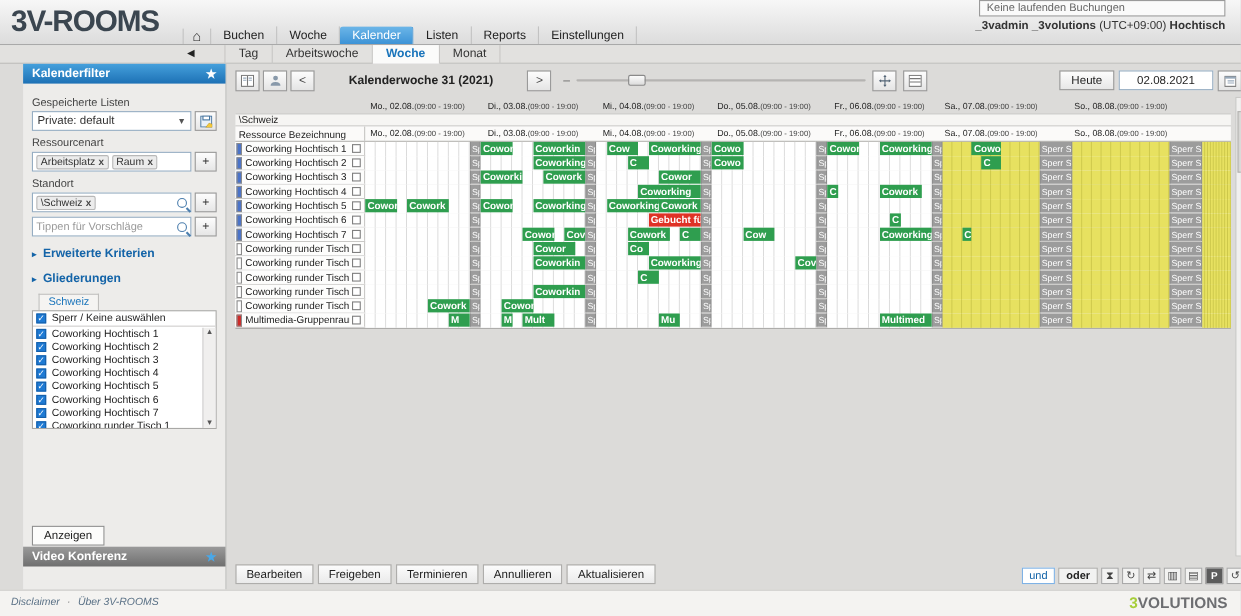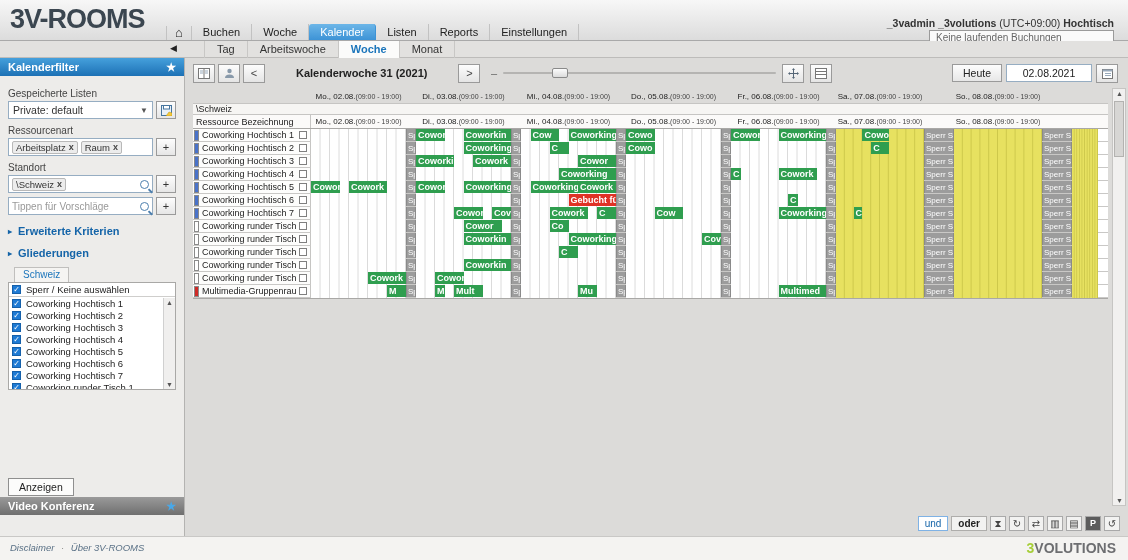--- a/index.html
+++ b/index.html
@@ -3,40 +3,40 @@
 <meta charset="utf-8">
 <style>
   html,body{margin:0;padding:0;width:1128px;height:560px;overflow:hidden;
     font-family:"Liberation Sans",sans-serif;font-size:11px;color:#333;background:#dcdbd9;}
   *{box-sizing:border-box;}
 
   
   .topbar{position:relative;height:41px;background:linear-gradient(#f7f7f7,#dcdcdc);border-bottom:1px solid #a9a9a9;}
   .logo{position:absolute;left:10px;top:4px;font-size:27px;font-weight:bold;letter-spacing:-1px;color:#49535d;}
   .logo .l3{color:#3b4650;}
-  .notice{position:absolute;right:14px;top:0;width:185px;height:15px;border:1px solid #9a9a9a;background:#fafafa;
-    font-size:10px;color:#666;padding:1px 6px;line-height:12px;margin-top:30px;}
+  .notice{position:absolute;right:14px;top:0;width:224px;height:15px;border:1px solid #9a9a9a;background:#fafafa;
+    font-size:10px;color:#666;padding:1px 6px;line-height:12px;}
   .userline{position:absolute;right:14px;top:17px;font-size:10.5px;color:#333;}
   .userline b{font-weight:bold;}
   .nav{position:absolute;left:166px;bottom:0;display:flex;align-items:flex-end;height:17px;}
   .navtab{padding:2px 11px 1px;border-right:1px solid #c2c2c2;cursor:default;color:#222;background:transparent;line-height:13px;}
   .navtab:first-child{border-left:1px solid #c2c2c2;}
   .navtab.home{padding:0 8px 1px;font-size:13px;}
   .navtab.active{background:linear-gradient(#6cb6e8,#3d93d6);color:#fff;border-radius:3px 3px 0 0;border-color:#3d93d6;margin-top:17px;}
 
   
   .subbar{position:relative;height:17px;background:#e2e1df;border-bottom:1px solid #bdbcba;}
   .collapse{position:absolute;left:170px;top:2px;font-size:9px;color:#222;cursor:default;}
   .subtabs{position:absolute;left:204px;top:0;display:flex;height:17px;align-items:stretch;}
   .subtab{padding:2px 12px;border-right:1px solid #c8c7c5;color:#333;line-height:13px;}
   .subtab:first-child{border-left:1px solid #c8c7c5;}
   .subtab.active{background:#fbfbfa;color:#1b75bb;font-weight:bold;}
 
   
-  .app{display:flex;height:478px;}
+  .app{display:flex;height:478px;padding-left:21px;}
   .sidebar{position:relative;width:185px;background:#edecea;border-right:1px solid #b4b3b1;flex:none;}
   .main{position:relative;flex:1;background:#dcdbd9;}
 
   
   .phead{height:18px;background:linear-gradient(#45a0dc,#1d71b5);color:#fff;font-weight:bold;
     display:flex;align-items:center;padding:0 8px;font-size:11px;}
   .phead .star{margin-left:auto;font-size:11px;color:#fff;}
   .pbody{padding:6px 8px 0;}
   .flabel{font-size:10px;color:#444;margin:6px 0 2px;}
   .selrow{display:flex;gap:3px;}
@@ -964,20 +964,27 @@
           </div>
         </div>
     </div>
 
     <div class="vscroll">
       <span class="up">▲</span>
       <div class="thumb"></div>
       <span class="dn">▼</span>
     </div>
 
+    <div class="actions" id="actions">
+        <div class="abtn">Bearbeiten</div>
+        <div class="abtn">Freigeben</div>
+        <div class="abtn">Terminieren</div>
+        <div class="abtn">Annullieren</div>
+        <div class="abtn">Aktualisieren</div>
+      </div>
     <div class="rightactions">
       <div class="lbtn">und</div>
       <div class="lbtn or">oder</div>
       <span id="iconbtns" style="display:flex;gap:3px;">
           <div class="ibtn">⧗</div>
           <div class="ibtn">↻</div>
           <div class="ibtn">⇄</div>
           <div class="ibtn">▥</div>
           <div class="ibtn">▤</div>
           <div class="ibtn dark">P</div>

